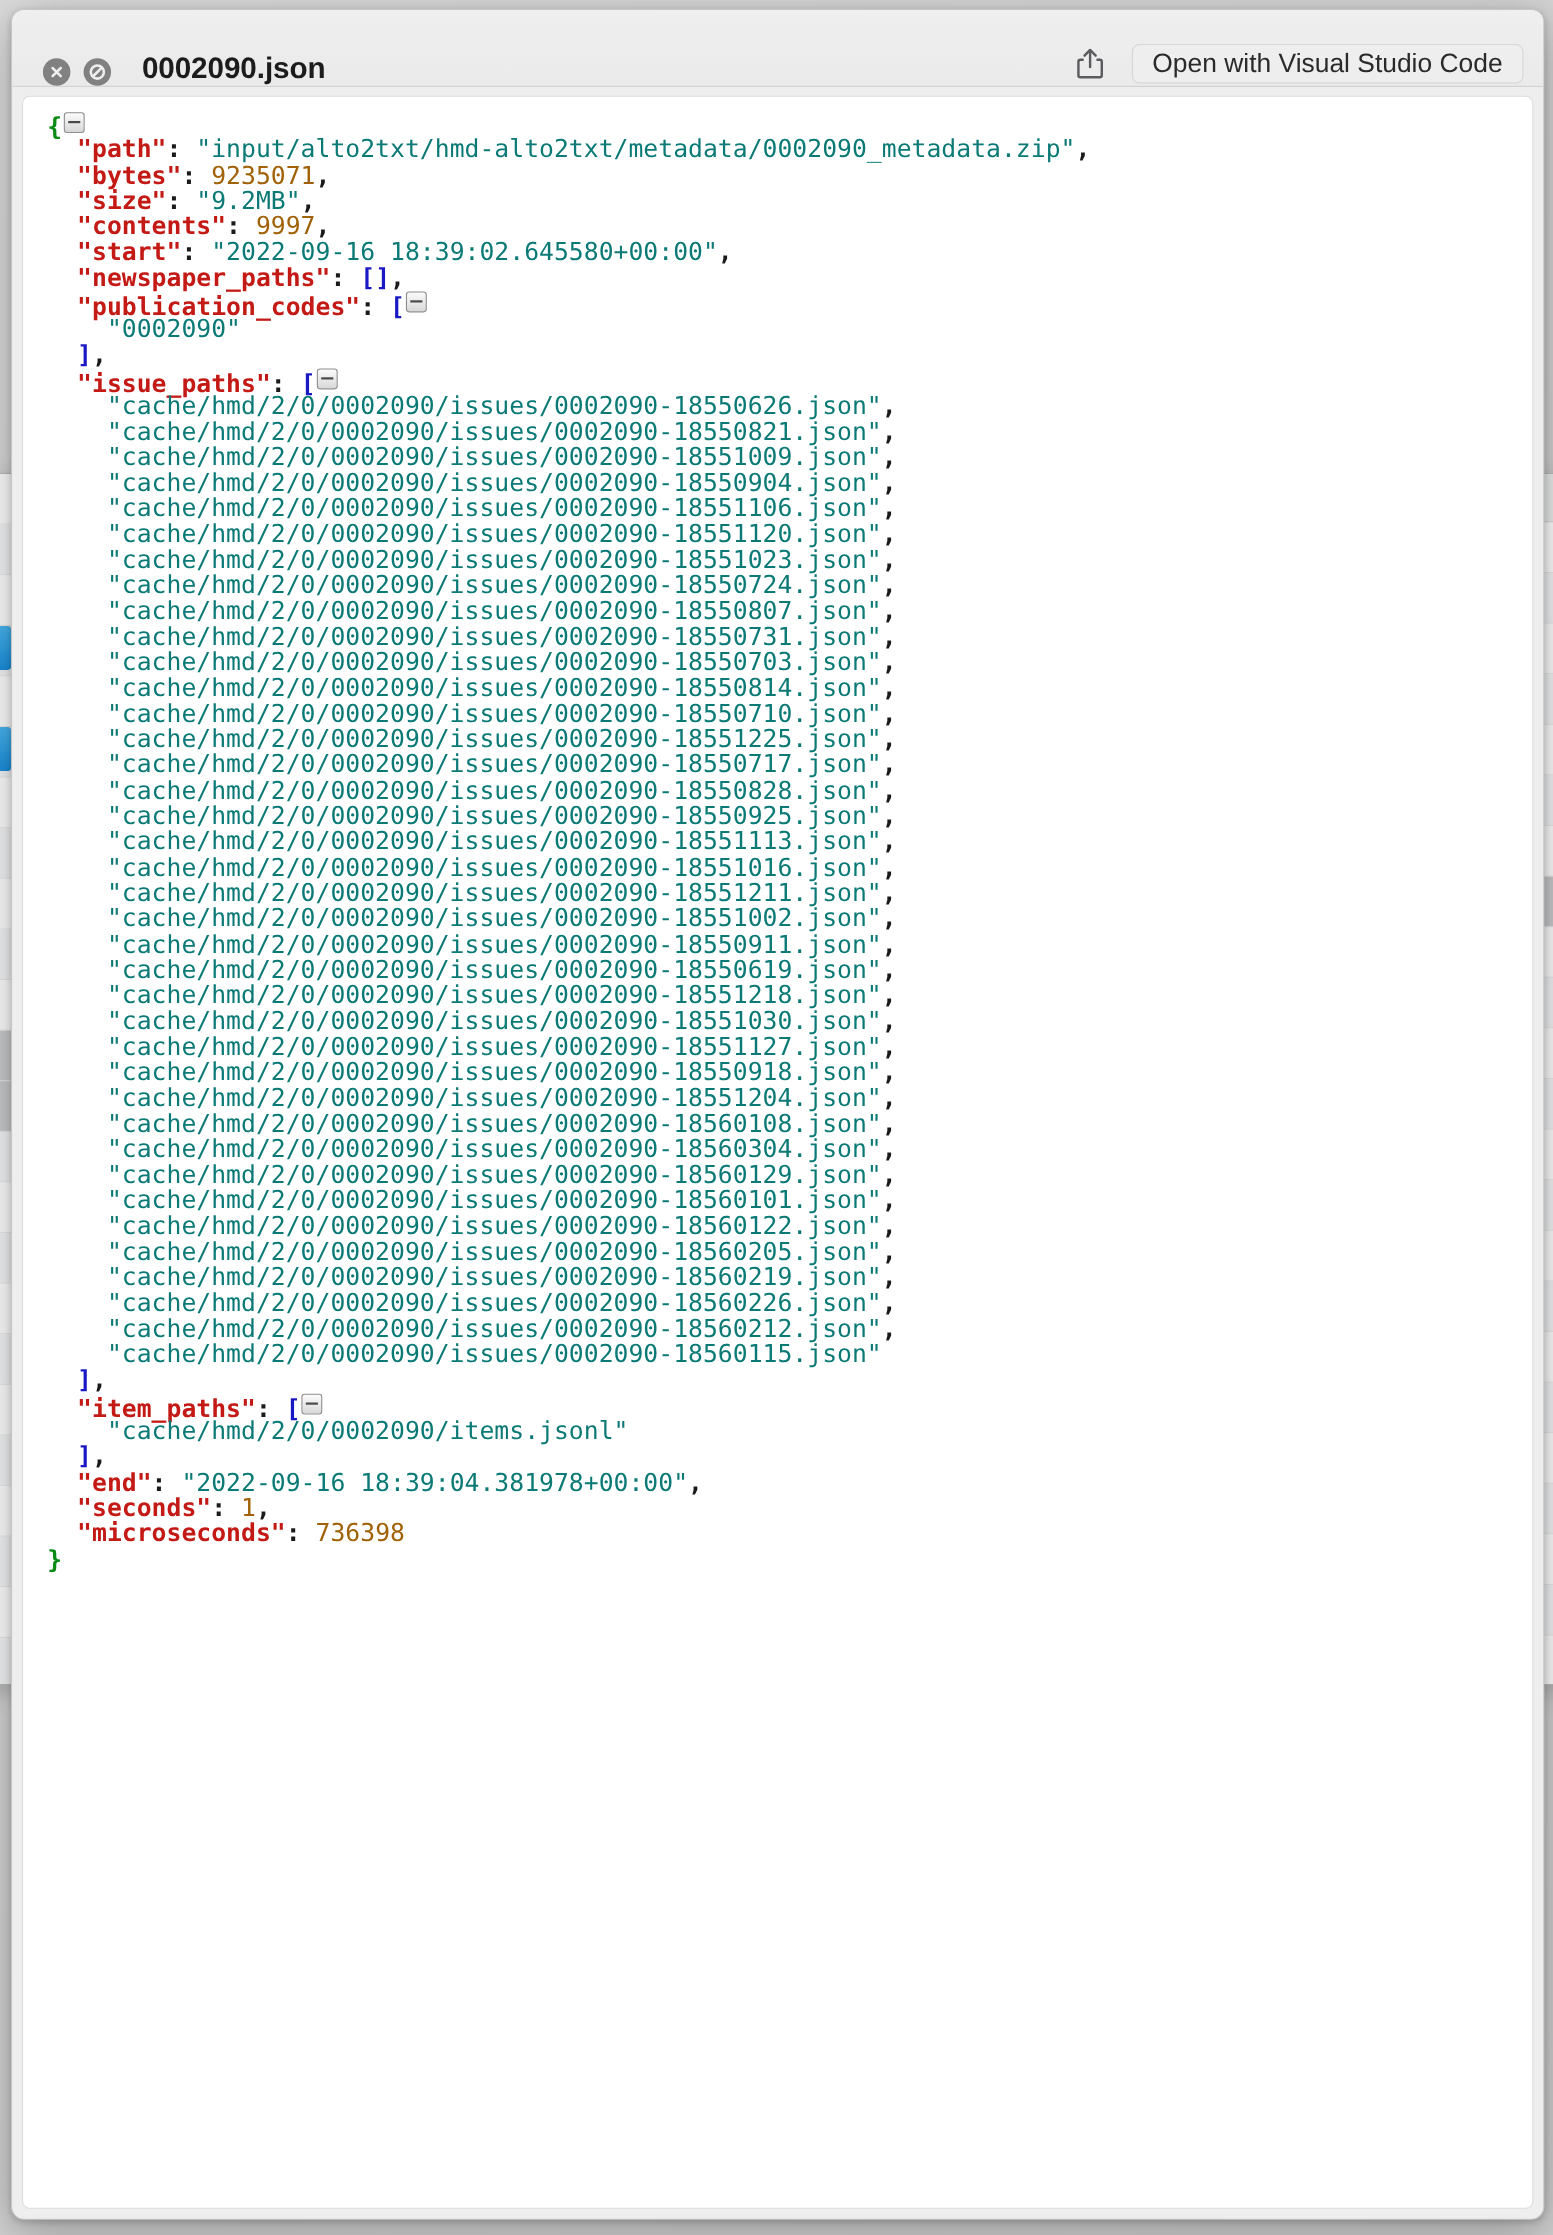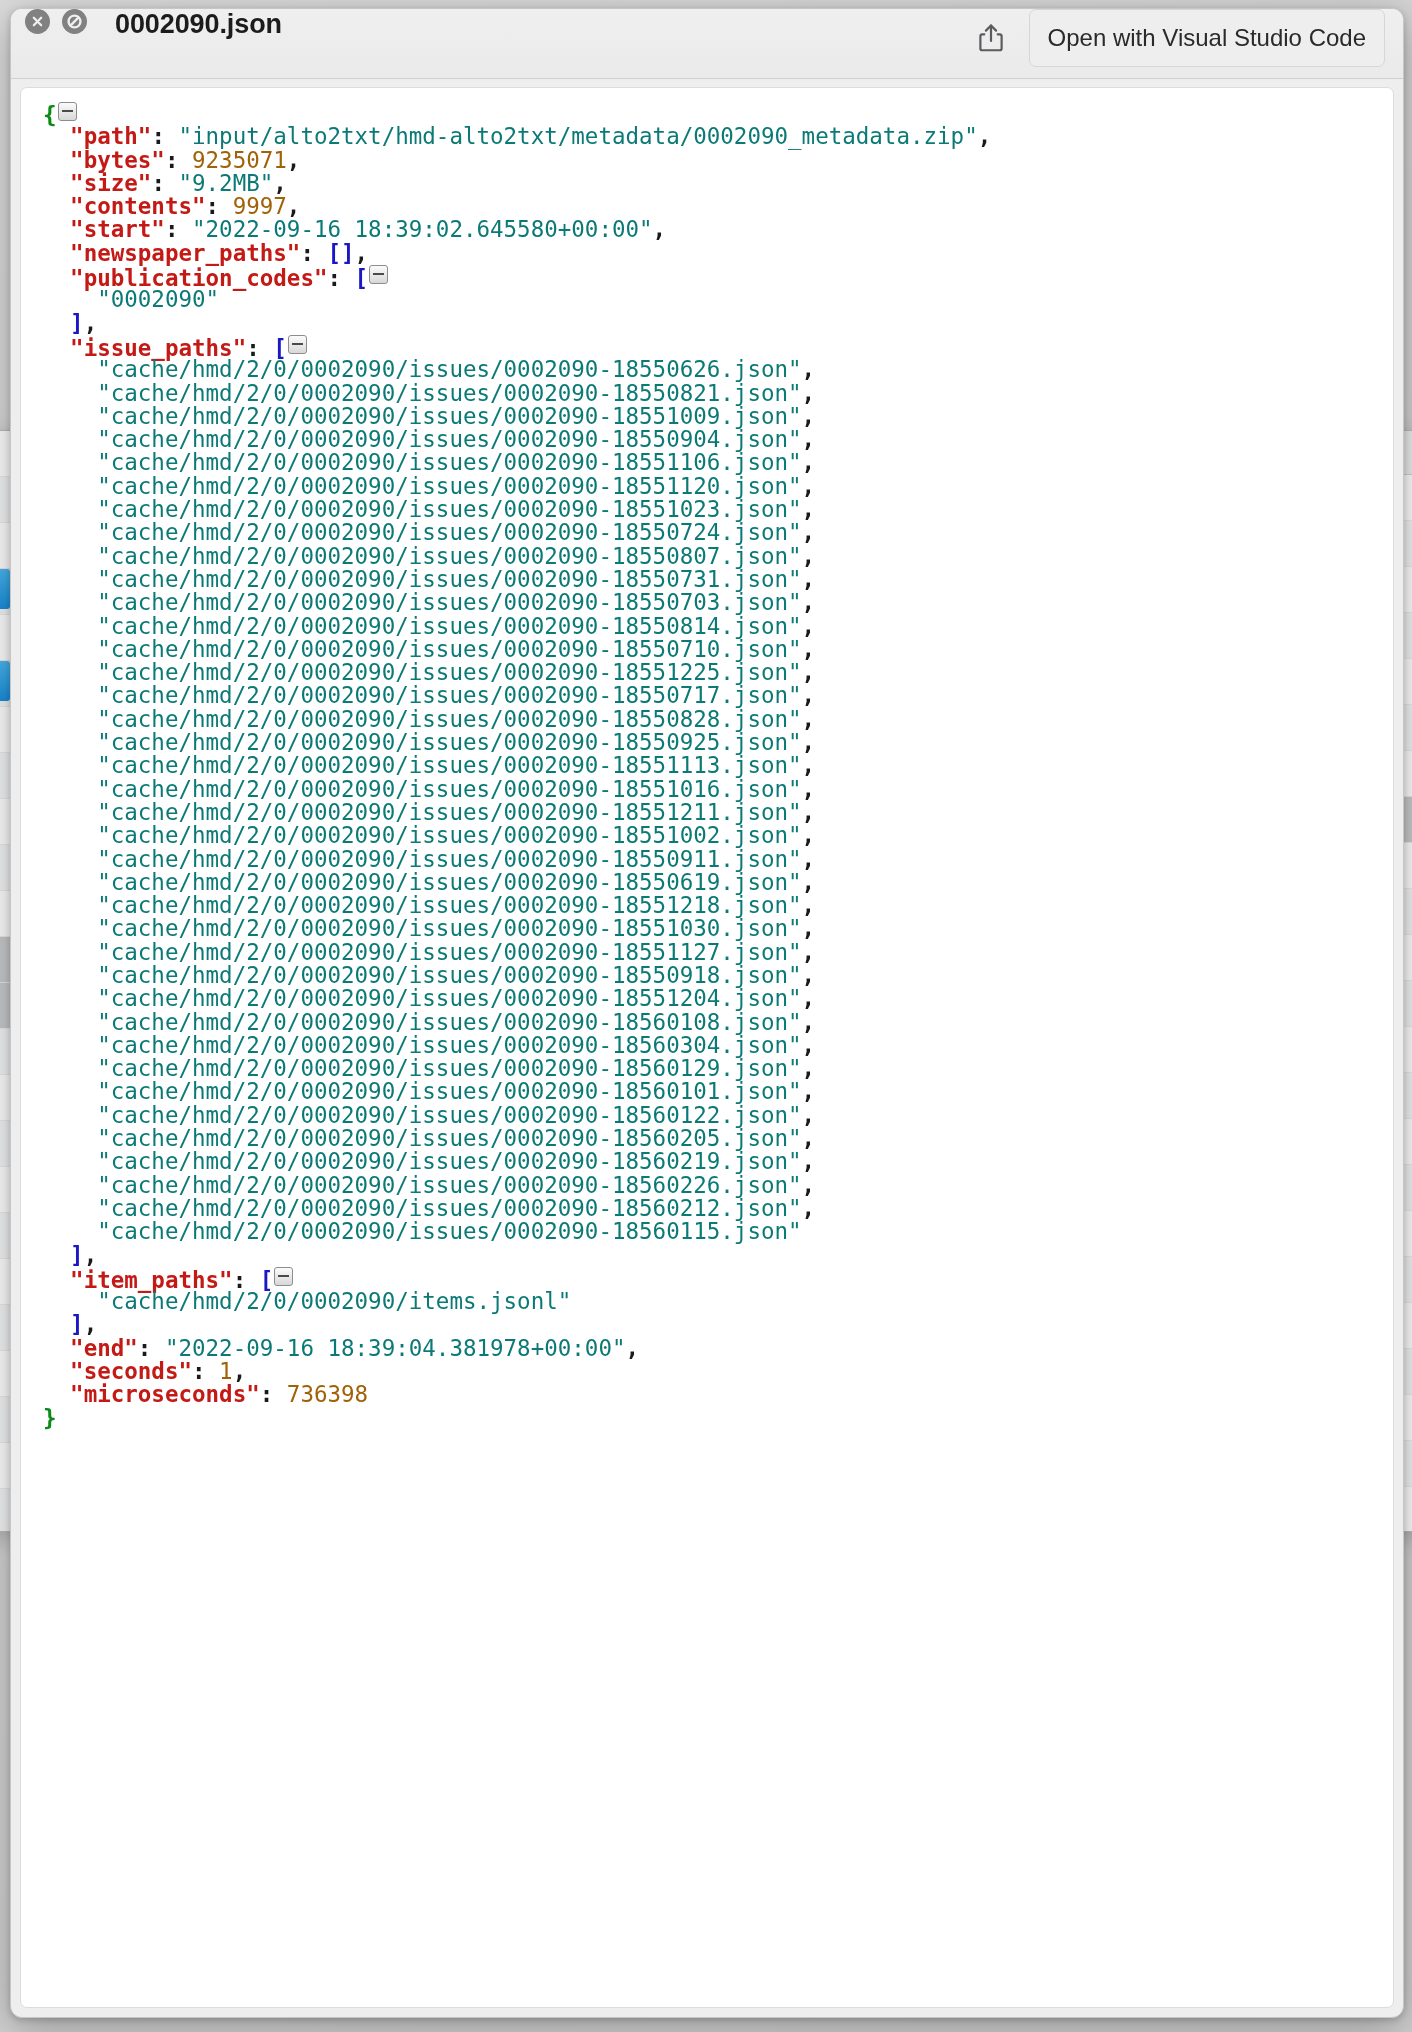--- a/index.html
+++ b/index.html
@@ -70,22 +70,22 @@
     display: flex;
     flex-direction: column;
   }
 
   .titlebar {
     height: 70px;
     min-height: 70px;
     background: linear-gradient(180deg,#efefef 0%, #eaeaea 100%);
     border-bottom: 1px solid #d0d0d0;
     display: flex;
-    align-items: flex-start;
-    padding: 0 18px 0 14px;
+    align-items: flex-end;
+    padding: 0 18px 0 28px;
     box-sizing: border-box;
     position: relative;
   }
 
   .win-buttons { display: flex; align-items: center; gap: 12px; }
   .win-btn {
     width: 25px; height: 25px;
     border-radius: 50%;
     background: #818181;
     display: flex; align-items: center; justify-content: center;
@@ -112,21 +112,21 @@
   }
 
   .share-btn {
     width: 40px; height: 40px;
     display: flex; align-items: center; justify-content: center;
     border-radius: 6px;
     cursor: default;
   }
 
   .open-with {
-    height: 58px;
+    height: 36px;
     box-sizing: border-box;
     padding: 0 18px;
     display: flex;
     align-items: center;
     background: #eeeeee;
     border: 1px solid #d6d6d6;
     border-radius: 7px;
     font-size: 24px;
     color: #2a2a2a;
     white-space: nowrap;

